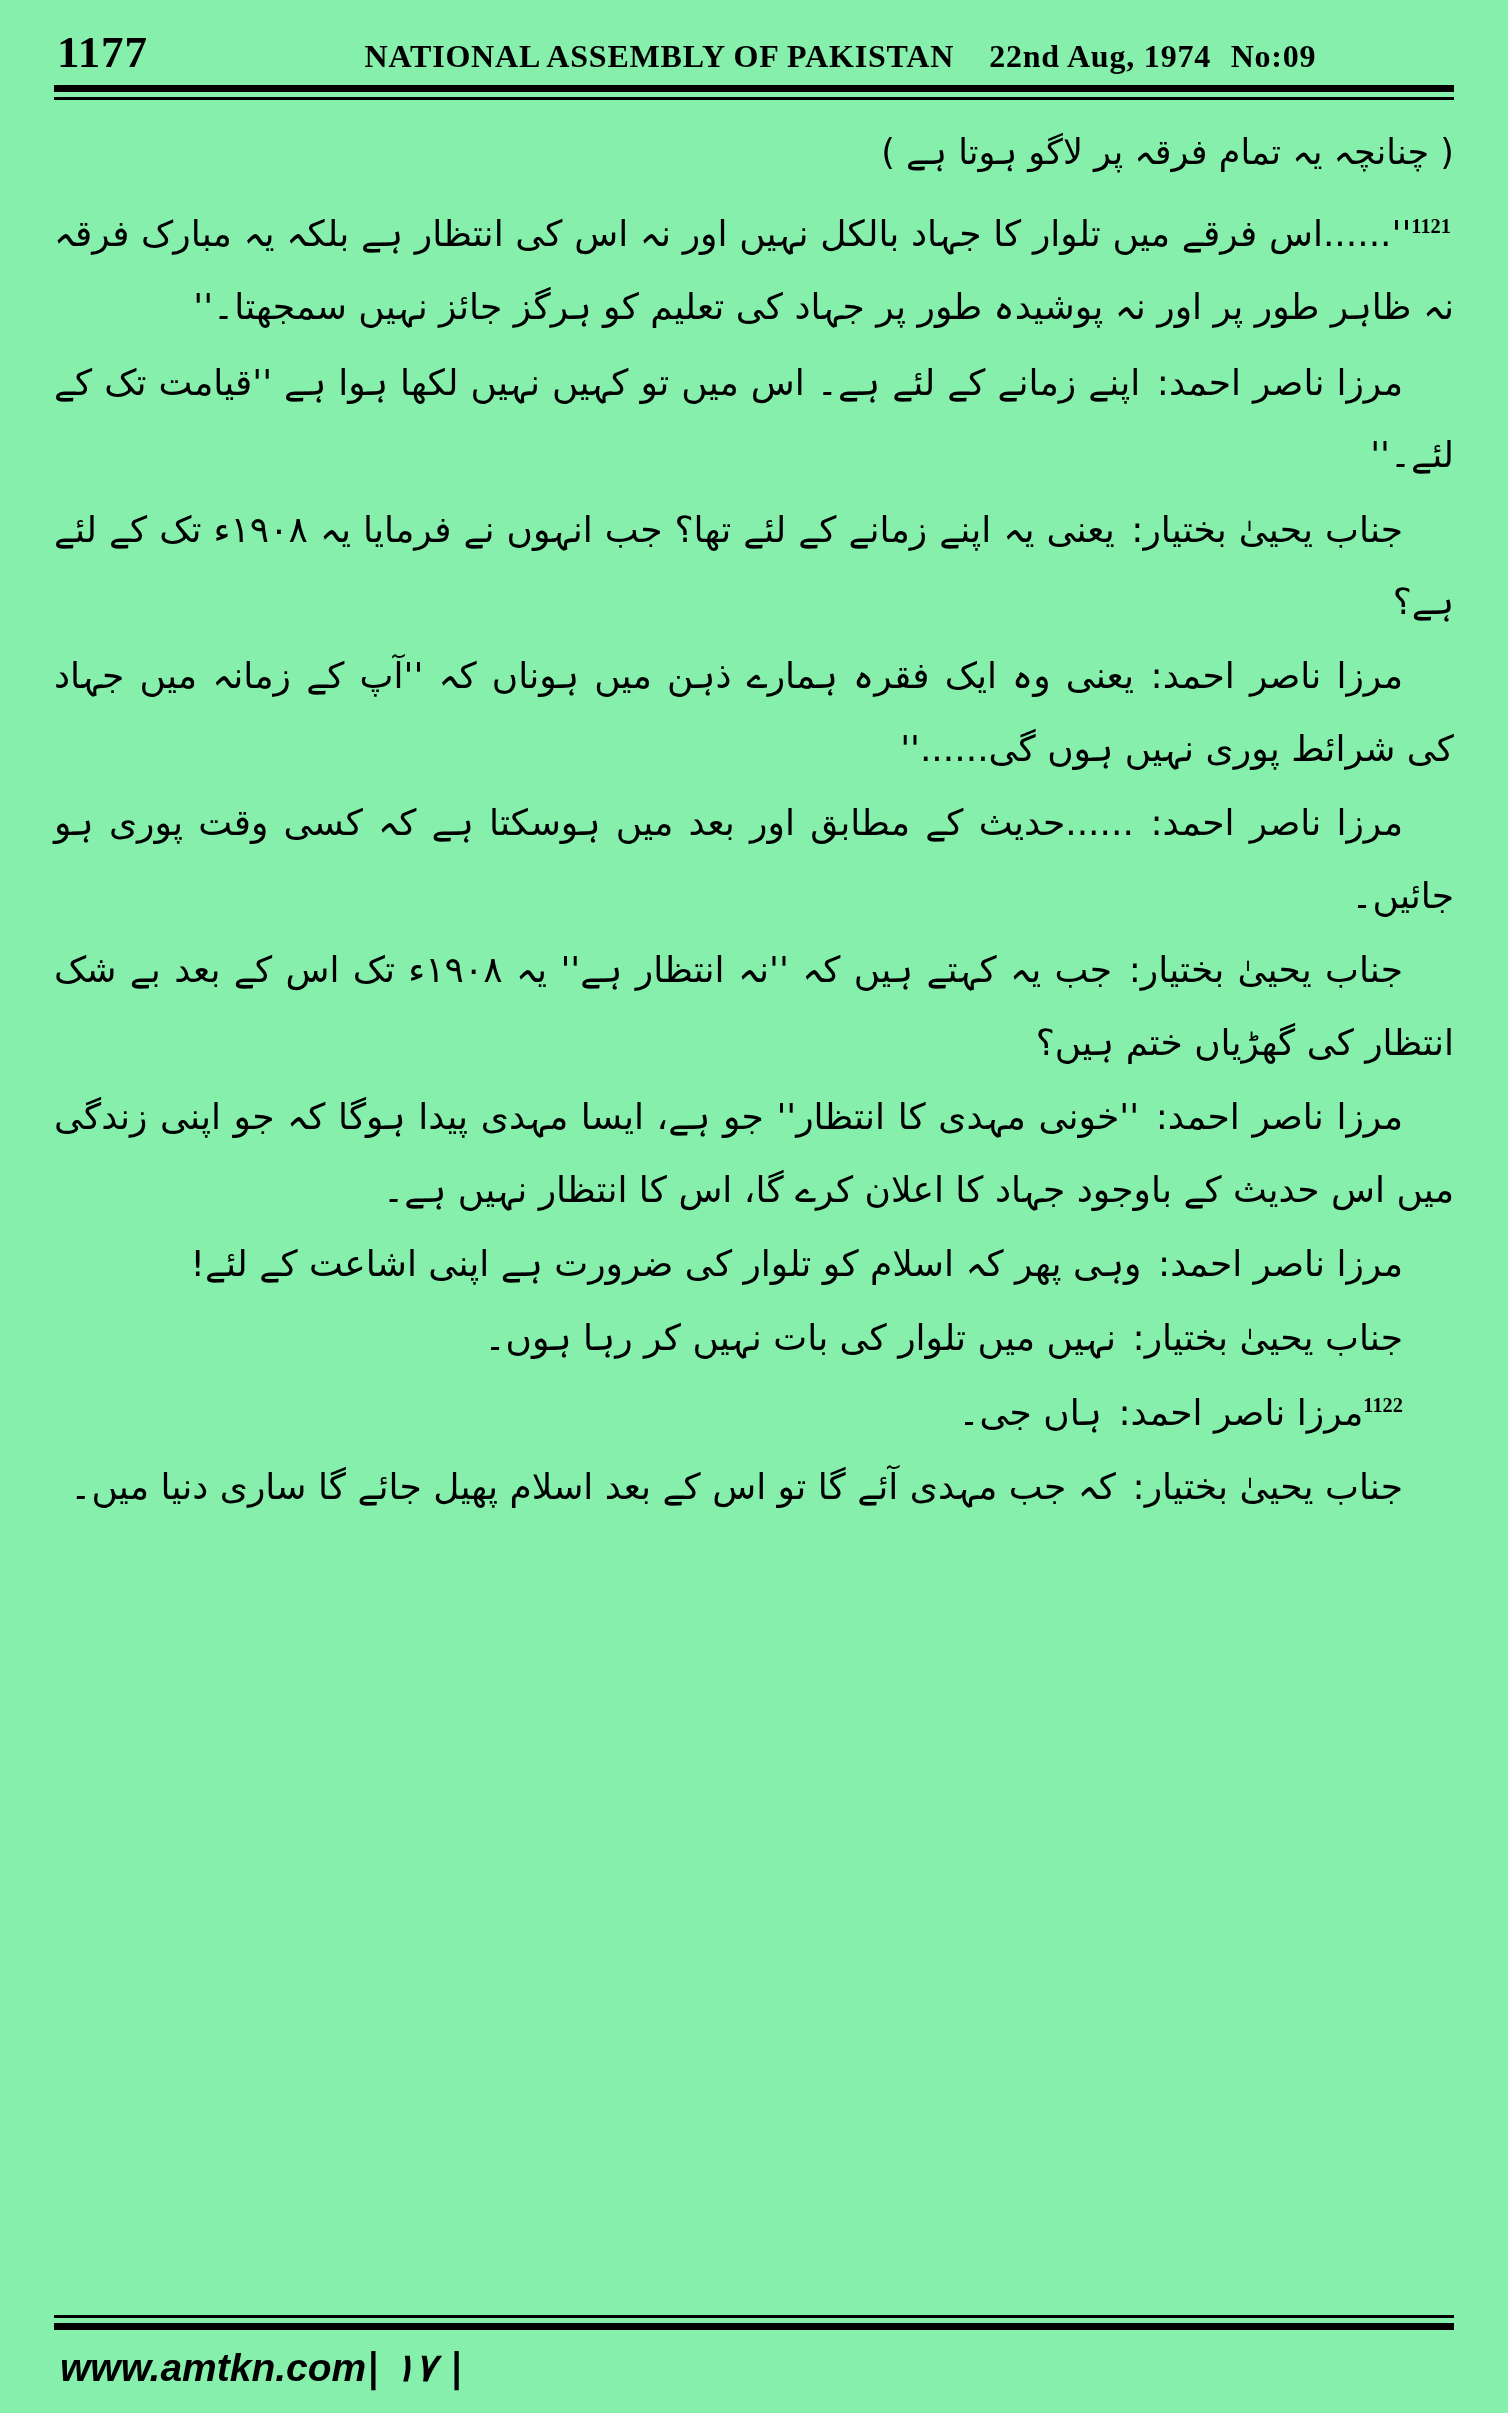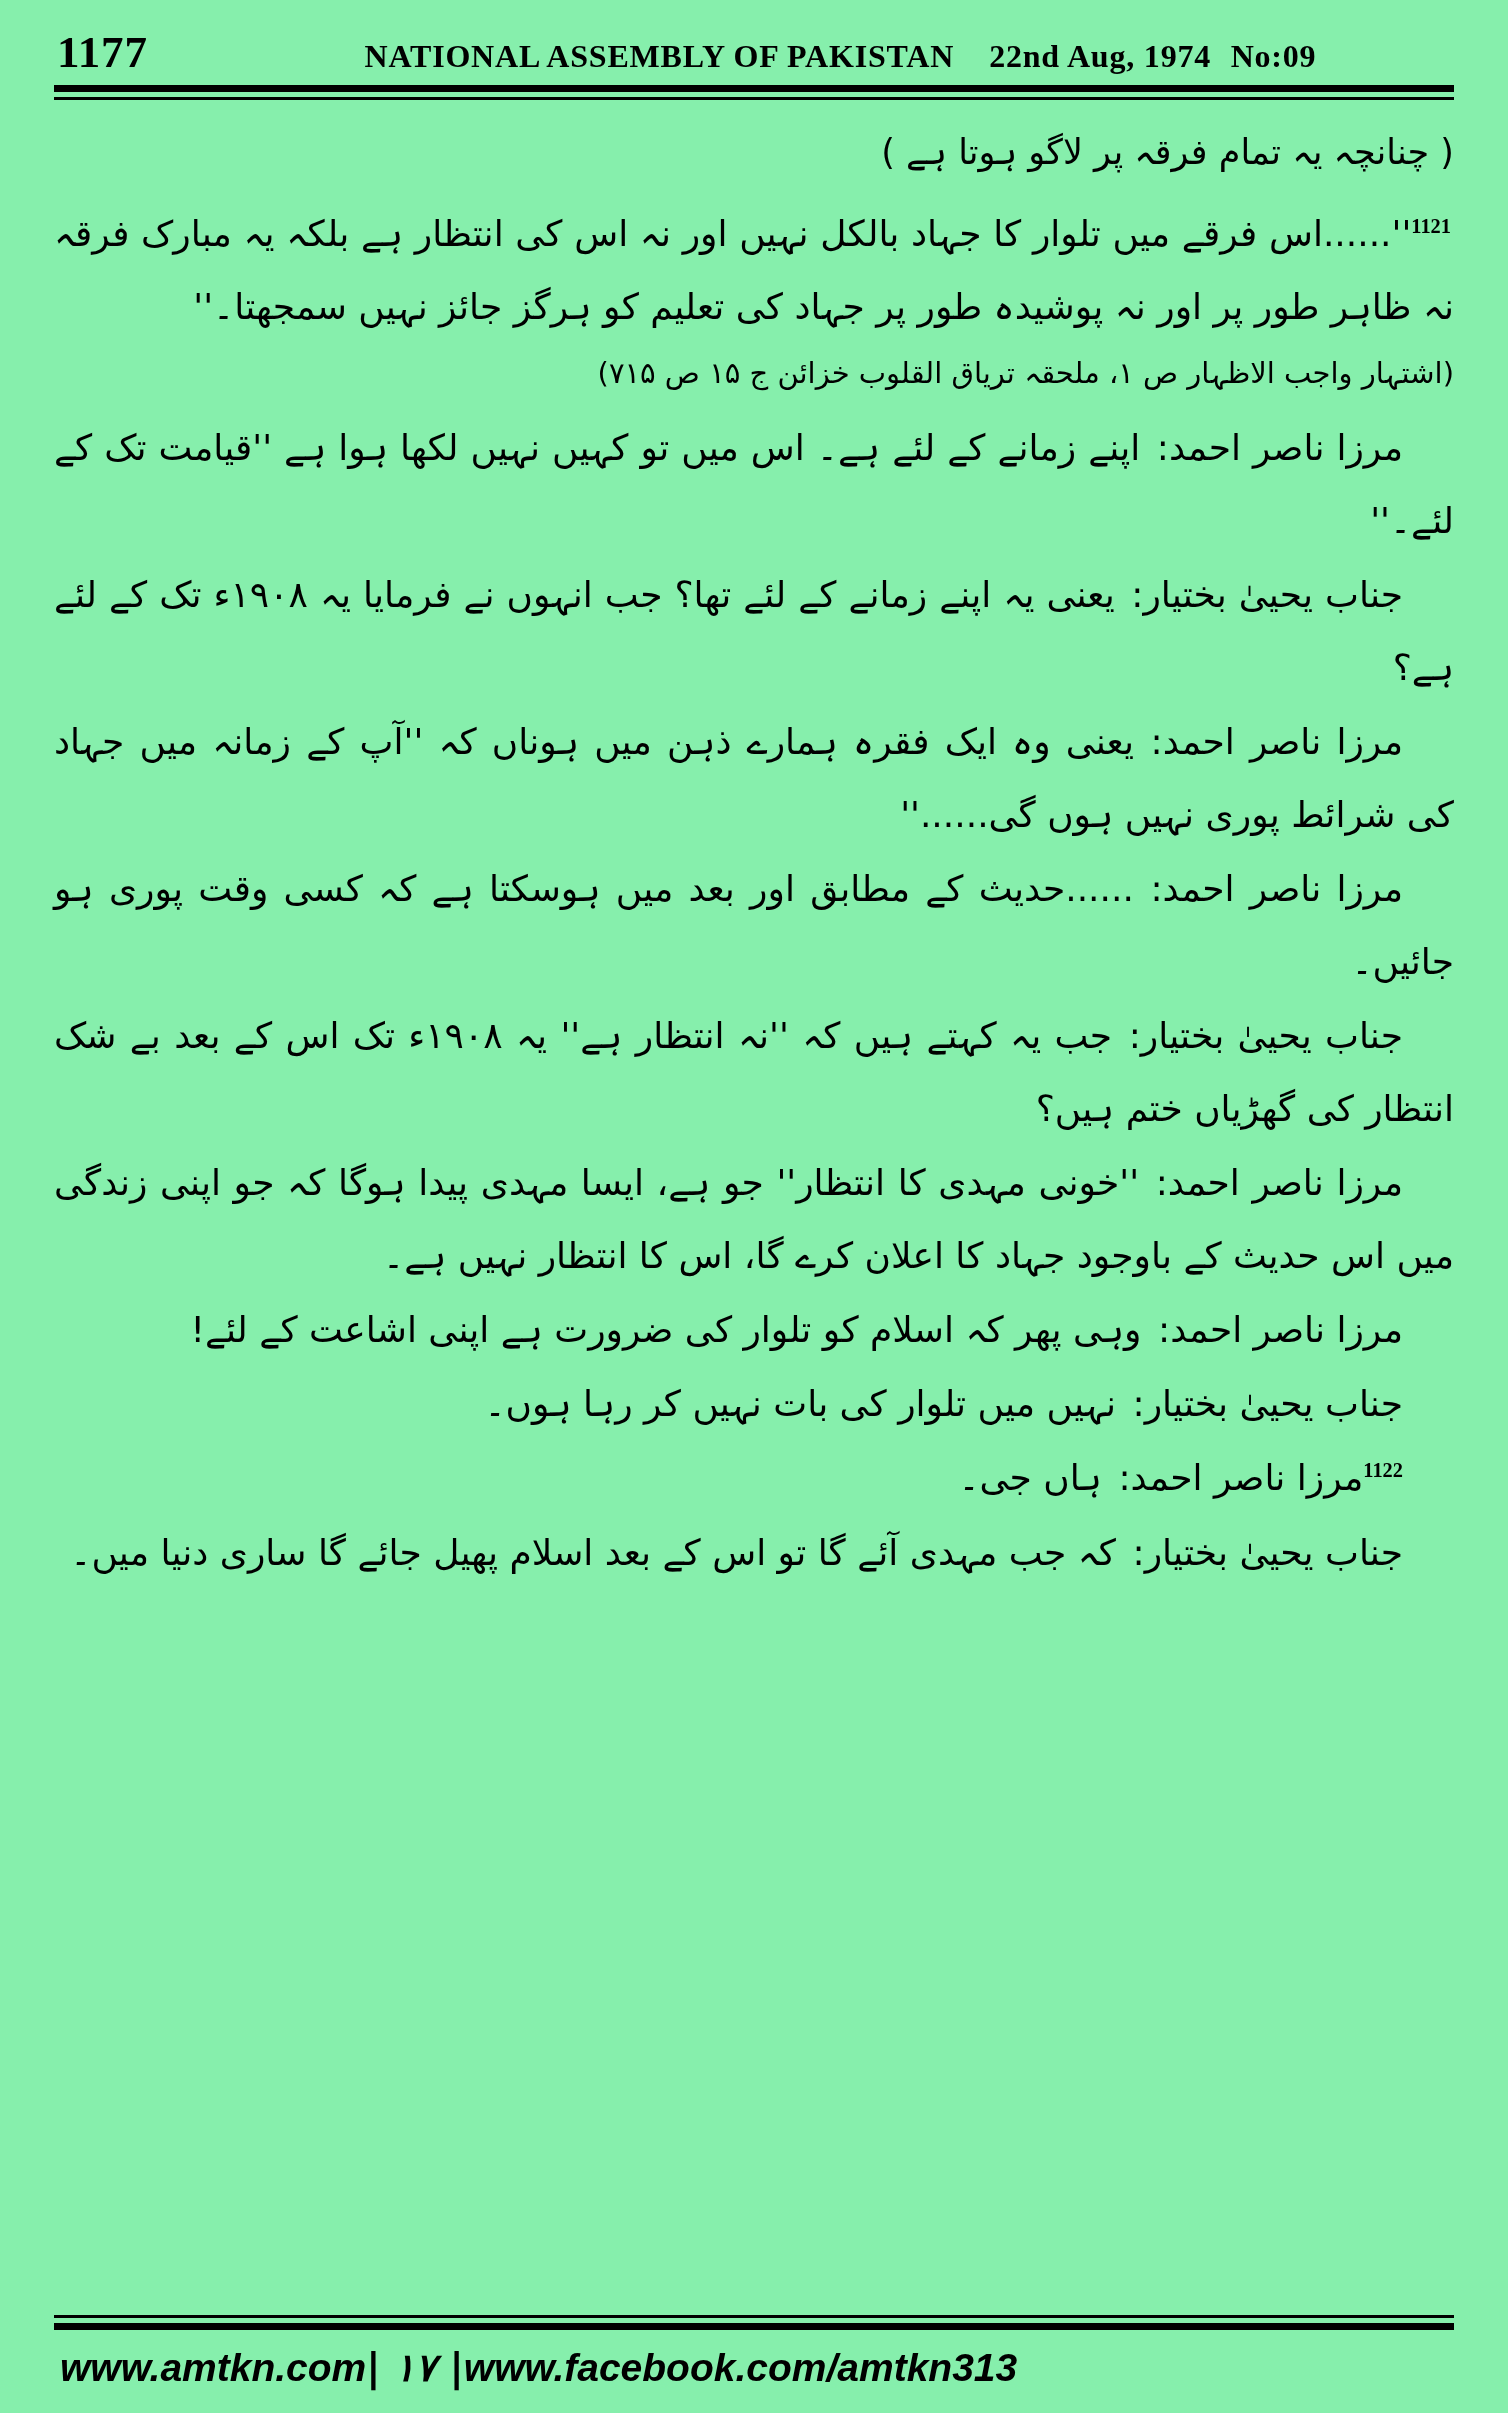--- a/index.html
+++ b/index.html
@@ -59,21 +59,20 @@
   </div>
   <div class="rule-top"></div>
 
   <div class="content">
 
 
     <p class="ur subtitle" dir="rtl">( چنانچہ یہ تمام فرقہ پر لاگو ہوتا ہے )</p>
 
     <p class="ur quote" dir="rtl"><sup class="fn">1121</sup><span>''......اس فرقے میں تلوار کا جہاد بالکل نہیں اور نہ اس کی انتظار ہے بلکہ یہ مبارک فرقہ نہ ظاہر طور پر اور نہ پوشیدہ طور پر جہاد کی تعلیم کو ہرگز جائز نہیں سمجھتا۔''</span></p>
 
-    <p class="ur reference" dir="rtl">(اشتہار واجب الاظہار ص ۱، ملحقہ تریاق القلوب خزائن ج ۱۵ ص ۷۱۵)</p>
 
     <p class="ur para" dir="rtl"><sup class="fn"></sup><span class="speaker">مرزا ناصر احمد:</span><span>اپنے زمانے کے لئے ہے۔ اس میں تو کہیں نہیں لکھا ہوا ہے ''قیامت تک کے لئے۔''</span></p>
 
     <p class="ur para" dir="rtl"><sup class="fn"></sup><span class="speaker">جناب یحییٰ بختیار:</span><span>یعنی یہ اپنے زمانے کے لئے تھا؟ جب انہوں نے فرمایا یہ ۱۹۰۸ء تک کے لئے ہے؟</span></p>
 
     <p class="ur para" dir="rtl"><sup class="fn"></sup><span class="speaker">مرزا ناصر احمد:</span><span>یعنی وہ ایک فقرہ ہمارے ذہن میں ہوناں کہ ''آپ کے زمانہ میں جہاد کی شرائط پوری نہیں ہوں گی......''</span></p>
 
 
     <p class="ur para" dir="rtl"><sup class="fn"></sup><span class="speaker">مرزا ناصر احمد:</span><span>......حدیث کے مطابق اور بعد میں ہوسکتا ہے کہ کسی وقت پوری ہو جائیں۔</span></p>
 
@@ -89,17 +88,16 @@
     <p class="ur para" dir="rtl"><sup class="fn">1122</sup><span class="speaker">مرزا ناصر احمد:</span><span>ہاں جی۔</span></p>
 
     <p class="ur para" dir="rtl"><sup class="fn"></sup><span class="speaker">جناب یحییٰ بختیار:</span><span>کہ جب مہدی آئے گا تو اس کے بعد اسلام پھیل جائے گا ساری دنیا میں۔</span></p>
 
   </div>
 
   <div class="rule-bottom"></div>
   <div class="footer-row">
     <span>www.amtkn.com</span>
     <span class="marker">| ۱۷ |</span>
-    <span>www.facebook.com/amtkn313</span>
   </div>
 
 </div>
 
 
 </body></html>

